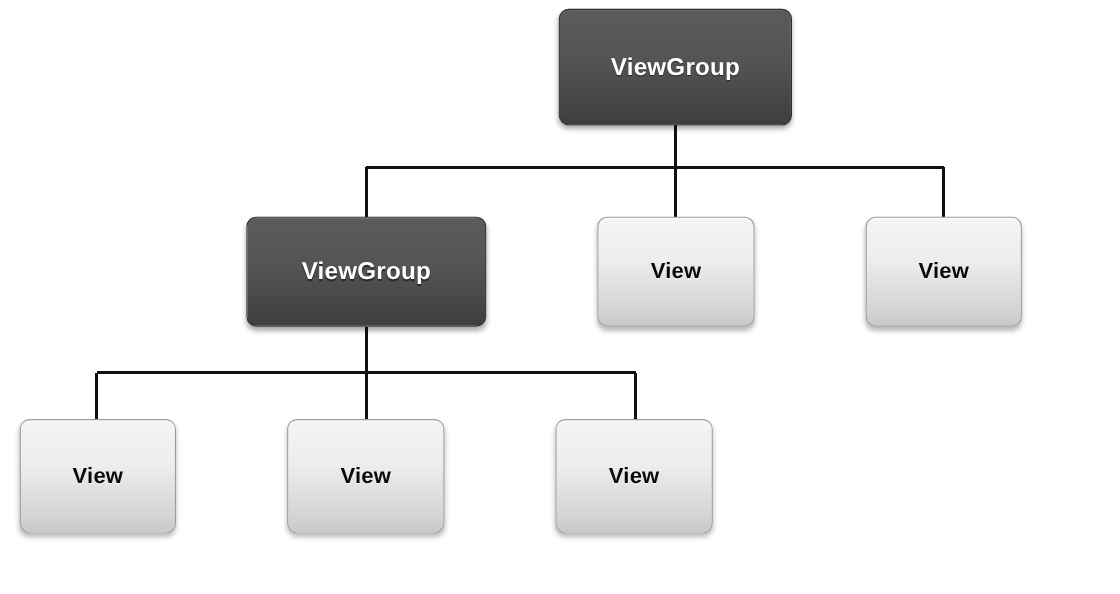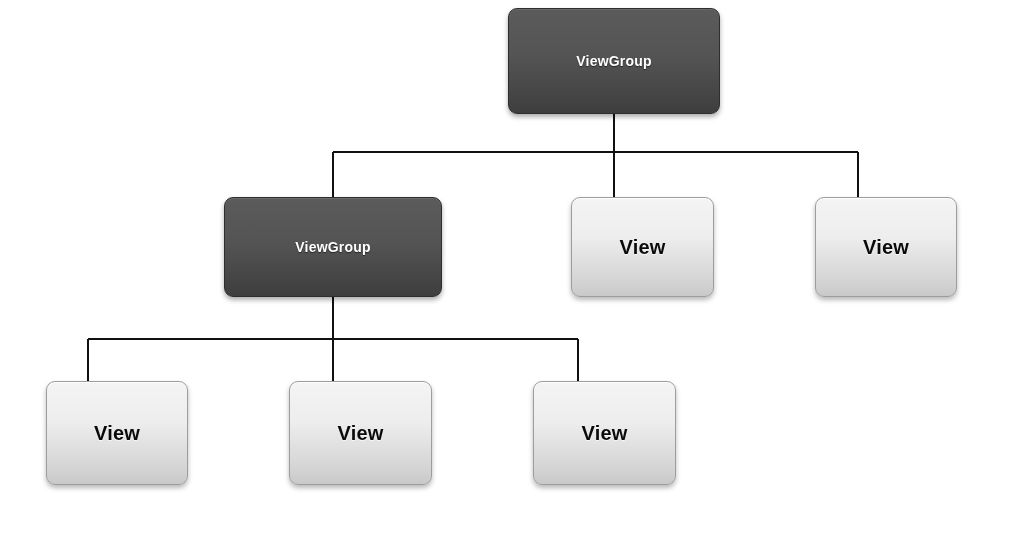--- a/index.html
+++ b/index.html
@@ -43,30 +43,29 @@
 
   
   .node.group {
     background: linear-gradient(to bottom, #5b5b5b 0%, #545454 45%, #3e3e3e 100%);
     border: 1px solid #2e2e2e;
     box-shadow: 0 3px 5px rgba(0,0,0,0.33), inset 0 1px 0 rgba(255,255,255,0.10);
   }
   .node.group .node-label {
     color: #ffffff;
     font-weight: bold;
-    font-size: 14px;
+    font-size: 22px;
     text-shadow: 0 1px 1px rgba(0,0,0,0.55);
   }
 
   
   .node.leaf {
     background: linear-gradient(to bottom, #f4f4f4 0%, #ededed 40%, #d2d2d2 88%, #c9c9c9 100%);
     border: 1px solid #9d9d9d;
     box-shadow: 0 3px 5px rgba(0,0,0,0.28), inset 0 1px 0 rgba(255,255,255,0.9);
-    margin-left: 28px;
   }
   .node.leaf .node-label {
     color: #0a0a0a;
     font-weight: bold;
     font-size: 20px;
     text-shadow: 0 1px 0 rgba(255,255,255,0.65);
   }
 </style>
 </head>
 <body>

